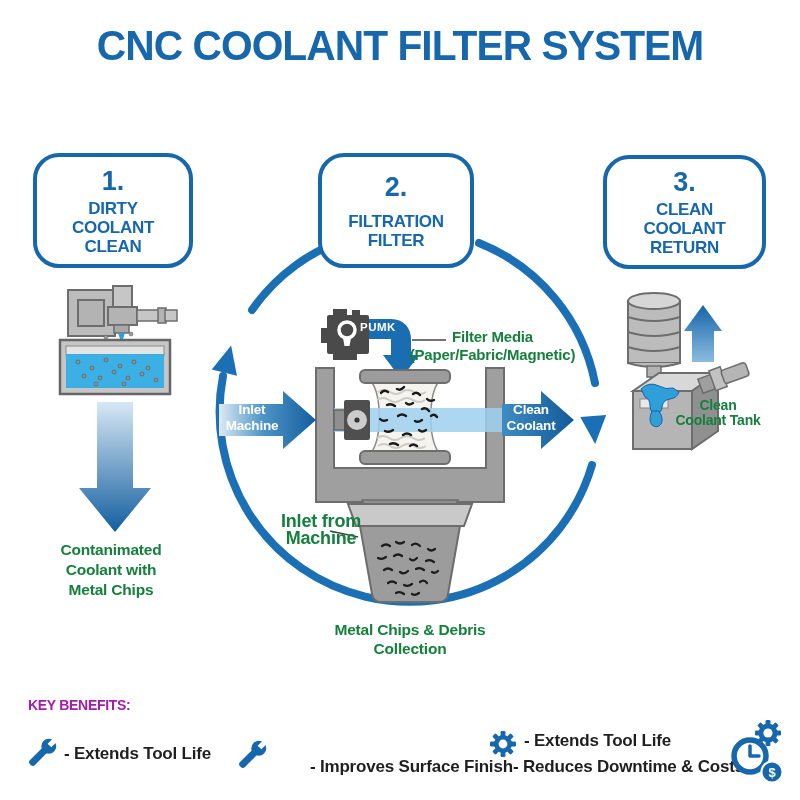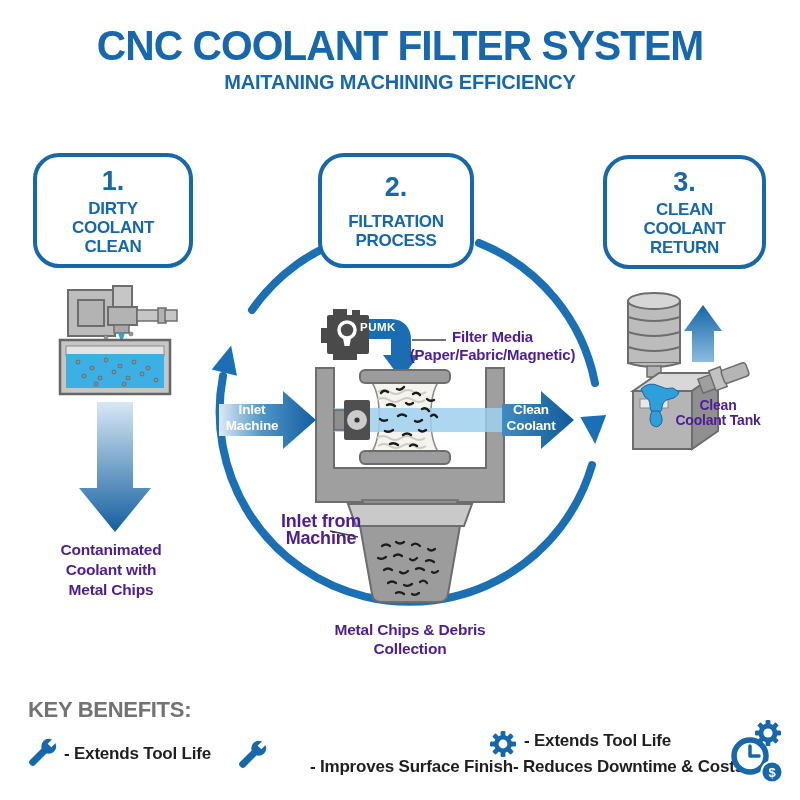--- a/index.html
+++ b/index.html
@@ -24,41 +24,40 @@
     padding-top:2px;
   }
   .box1{left:33px;top:153px;width:160px;height:115px;}
   .box2{left:318px;top:153px;width:156px;height:115px;gap:12px;}
   .box3{left:603px;top:155px;width:163px;height:114px;}
   .step-num{font-size:27px;font-weight:bold;color:#1667ab;line-height:26px;}
   .step-label{font-size:17px;font-weight:bold;color:#1667ab;line-height:19px;
     white-space:pre-line;letter-spacing:-0.3px;}
   svg.diagram{position:absolute;left:0;top:0;}
   .lbl{
-    position:absolute;font-weight:bold;color:#4c1d95;white-space:pre-line;
+    position:absolute;font-weight:bold;color:#15803d;white-space:pre-line;
     text-align:center;letter-spacing:-0.2px;
   }
   .lbl.white{color:#ffffff;}
   .benefit-heading{
-    position:absolute;left:28px;top:697px;font-size:22px;font-weight:bold;
-    color:#737373;letter-spacing:-0.3px;
+    position:absolute;left:28px;top:697px;font-size:14px;font-weight:bold;
+    color:#a21caf;letter-spacing:-0.3px;
   }
   .benefit-text{
     position:absolute;font-size:17px;font-weight:bold;color:#1f1f1f;
     letter-spacing:-0.2px;white-space:nowrap;
   }
   .icon-abs{position:absolute;}
 </style>
 </head>
 <body>
 
 <div class="canvas">
 
   <div class="title">CNC COOLANT FILTER SYSTEM</div>
-  <div class="subtitle">MAITANING MACHINING EFFICIENCY</div>
 
   <svg class="diagram" width="800" height="800" viewBox="0 0 800 800">
     <defs>
       <linearGradient id="gH" x1="0" y1="0" x2="1" y2="0">
         <stop offset="0" stop-color="#ddeaf5"></stop>
           <stop offset="0.45" stop-color="#4e94c6"></stop>
           <stop offset="1" stop-color="#135e9f"></stop>
       </linearGradient>
       <linearGradient id="gH2" x1="0" y1="0" x2="1" y2="0">
         <stop offset="0" stop-color="#3f8cc2"></stop>
@@ -244,21 +243,21 @@
 
   <div class="step-box box1">
     <div class="step-num">1.</div>
     <div class="step-label">DIRTY
 COOLANT
 CLEAN</div>
   </div>
   <div class="step-box box2">
     <div class="step-num">2.</div>
     <div class="step-label">FILTRATION
-PROCESS</div>
+FILTER</div>
   </div>
   <div class="step-box box3">
     <div class="step-num">3.</div>
     <div class="step-label">CLEAN
 COOLANT
 RETURN</div>
   </div>
 
   <div class="lbl" style="left:31px;top:540px;width:160px;font-size:15.5px;line-height:20px;">Contanimated
 Coolant with

